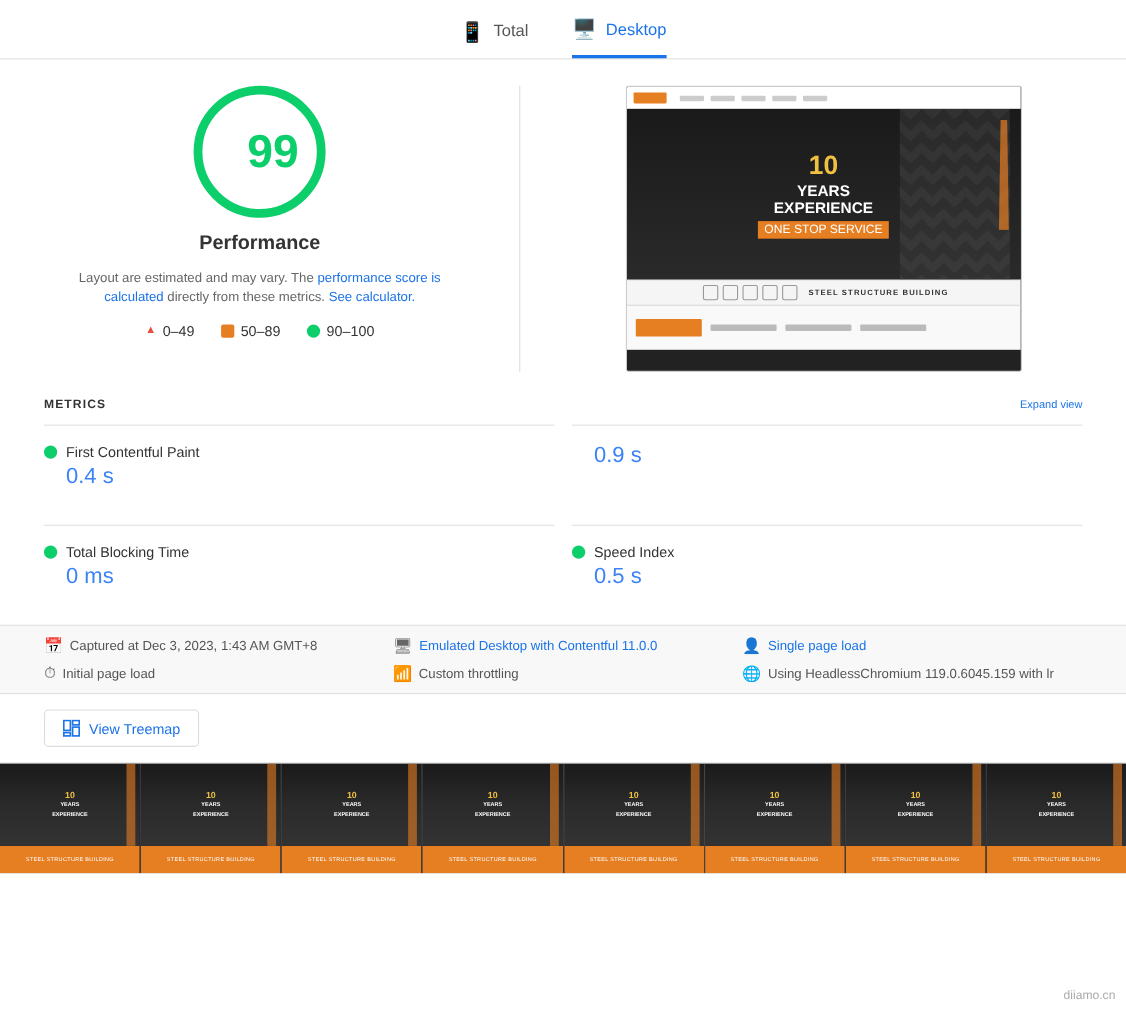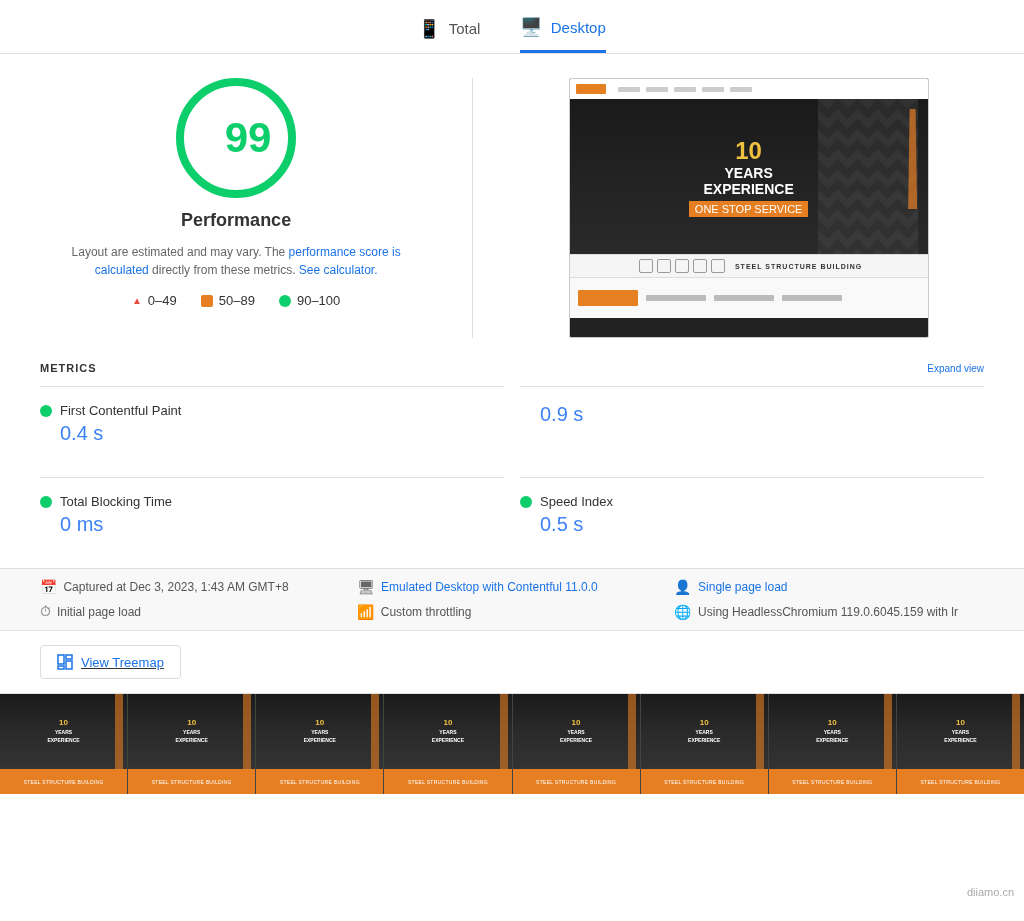--- a/index.html
+++ b/index.html
@@ -307,21 +307,20 @@
       text-decoration: none;
     }
     .info-icon {
       font-size: 14px;
       color: #666;
     }
 
     
     .view-treemap-section {
       padding: 14px 40px;
-      text-decoration: underline;
     }
     .view-treemap-btn {
       display: flex;
       align-items: center;
       gap: 8px;
       padding: 8px 16px;
       border: 1px solid #dadce0;
       border-radius: 4px;
       cursor: pointer;
       font-size: 13px;
@@ -377,21 +376,21 @@
       display: flex;
       align-items: center;
       justify-content: center;
       font-size: 5px;
       color: white;
       letter-spacing: 0.3px;
     }
 
     .watermark {
       position: fixed;
-      bottom: 23px;
+      bottom: 10px;
       right: 10px;
       font-size: 11px;
       color: #aaa;
     }
   </style>
 </head>
 <body>
 
 <div class="top-tabs">
   <div class="tab-item">

